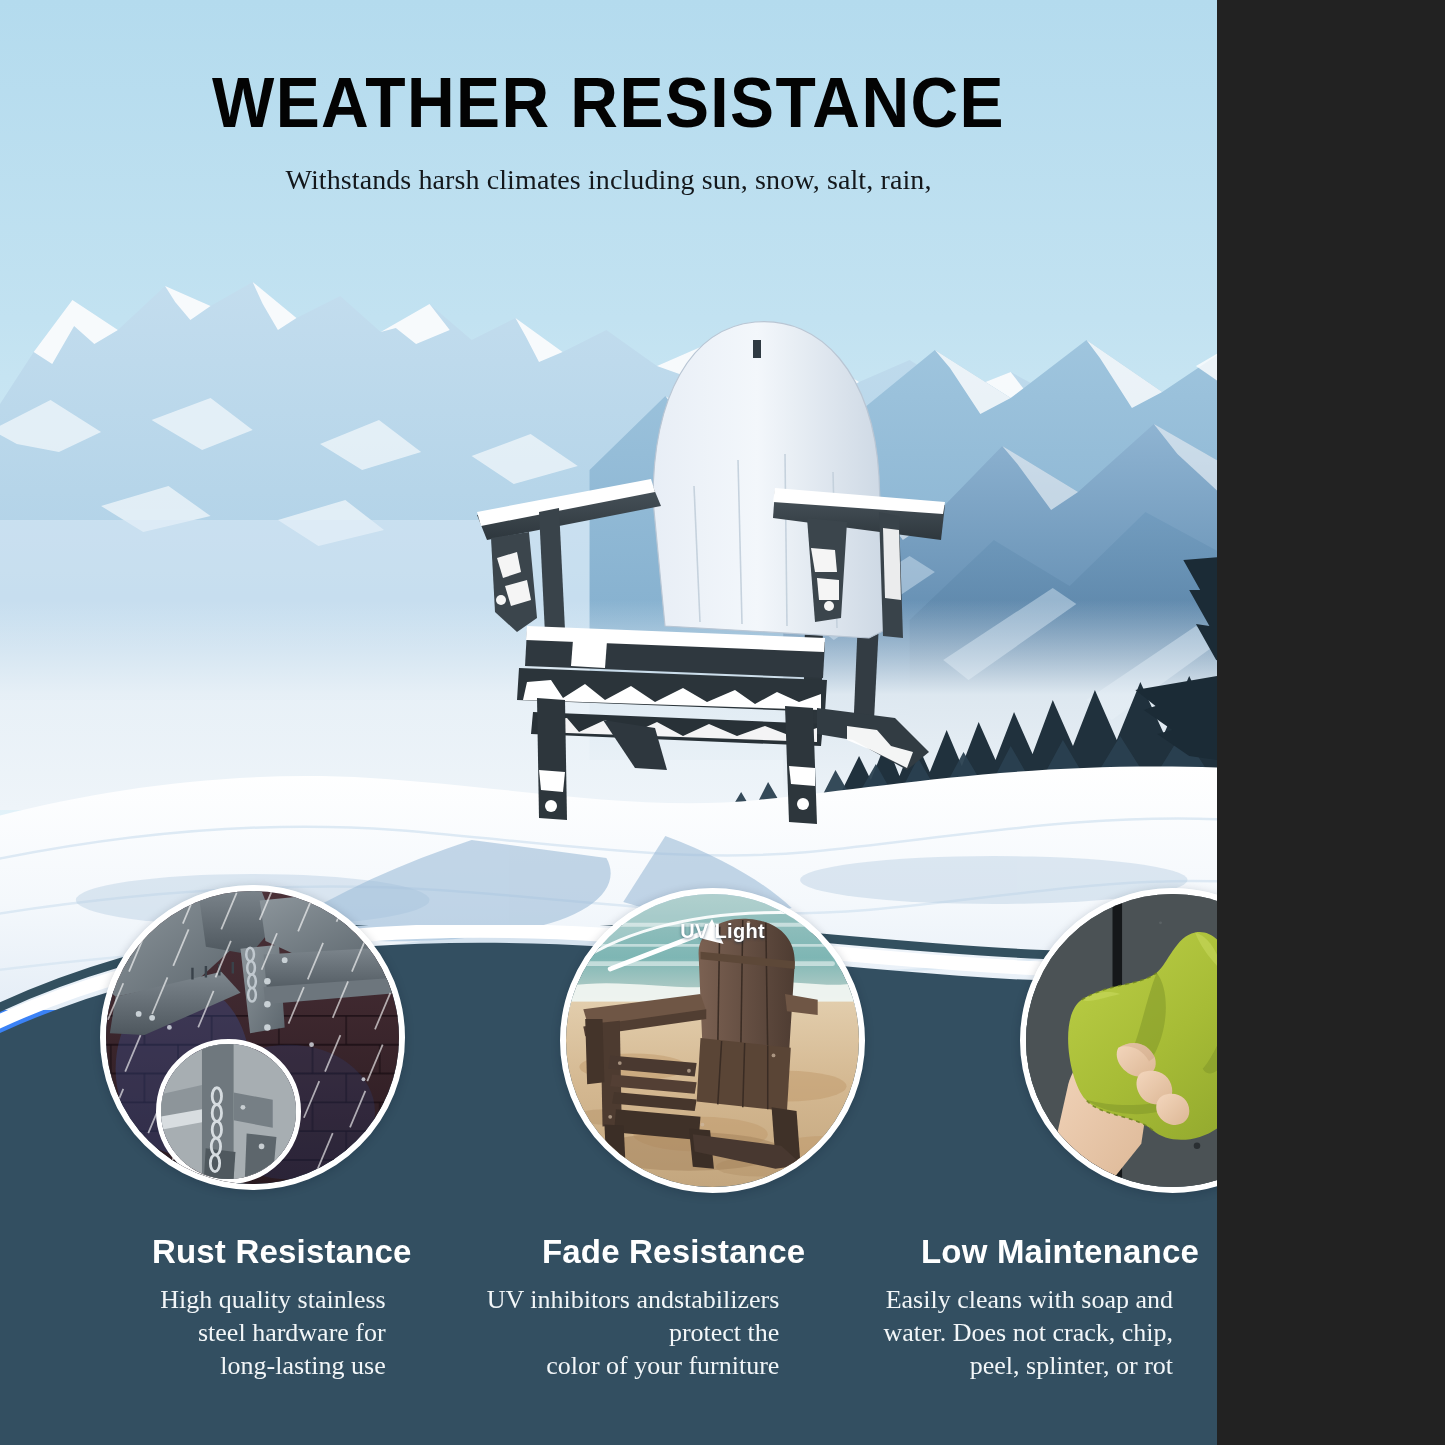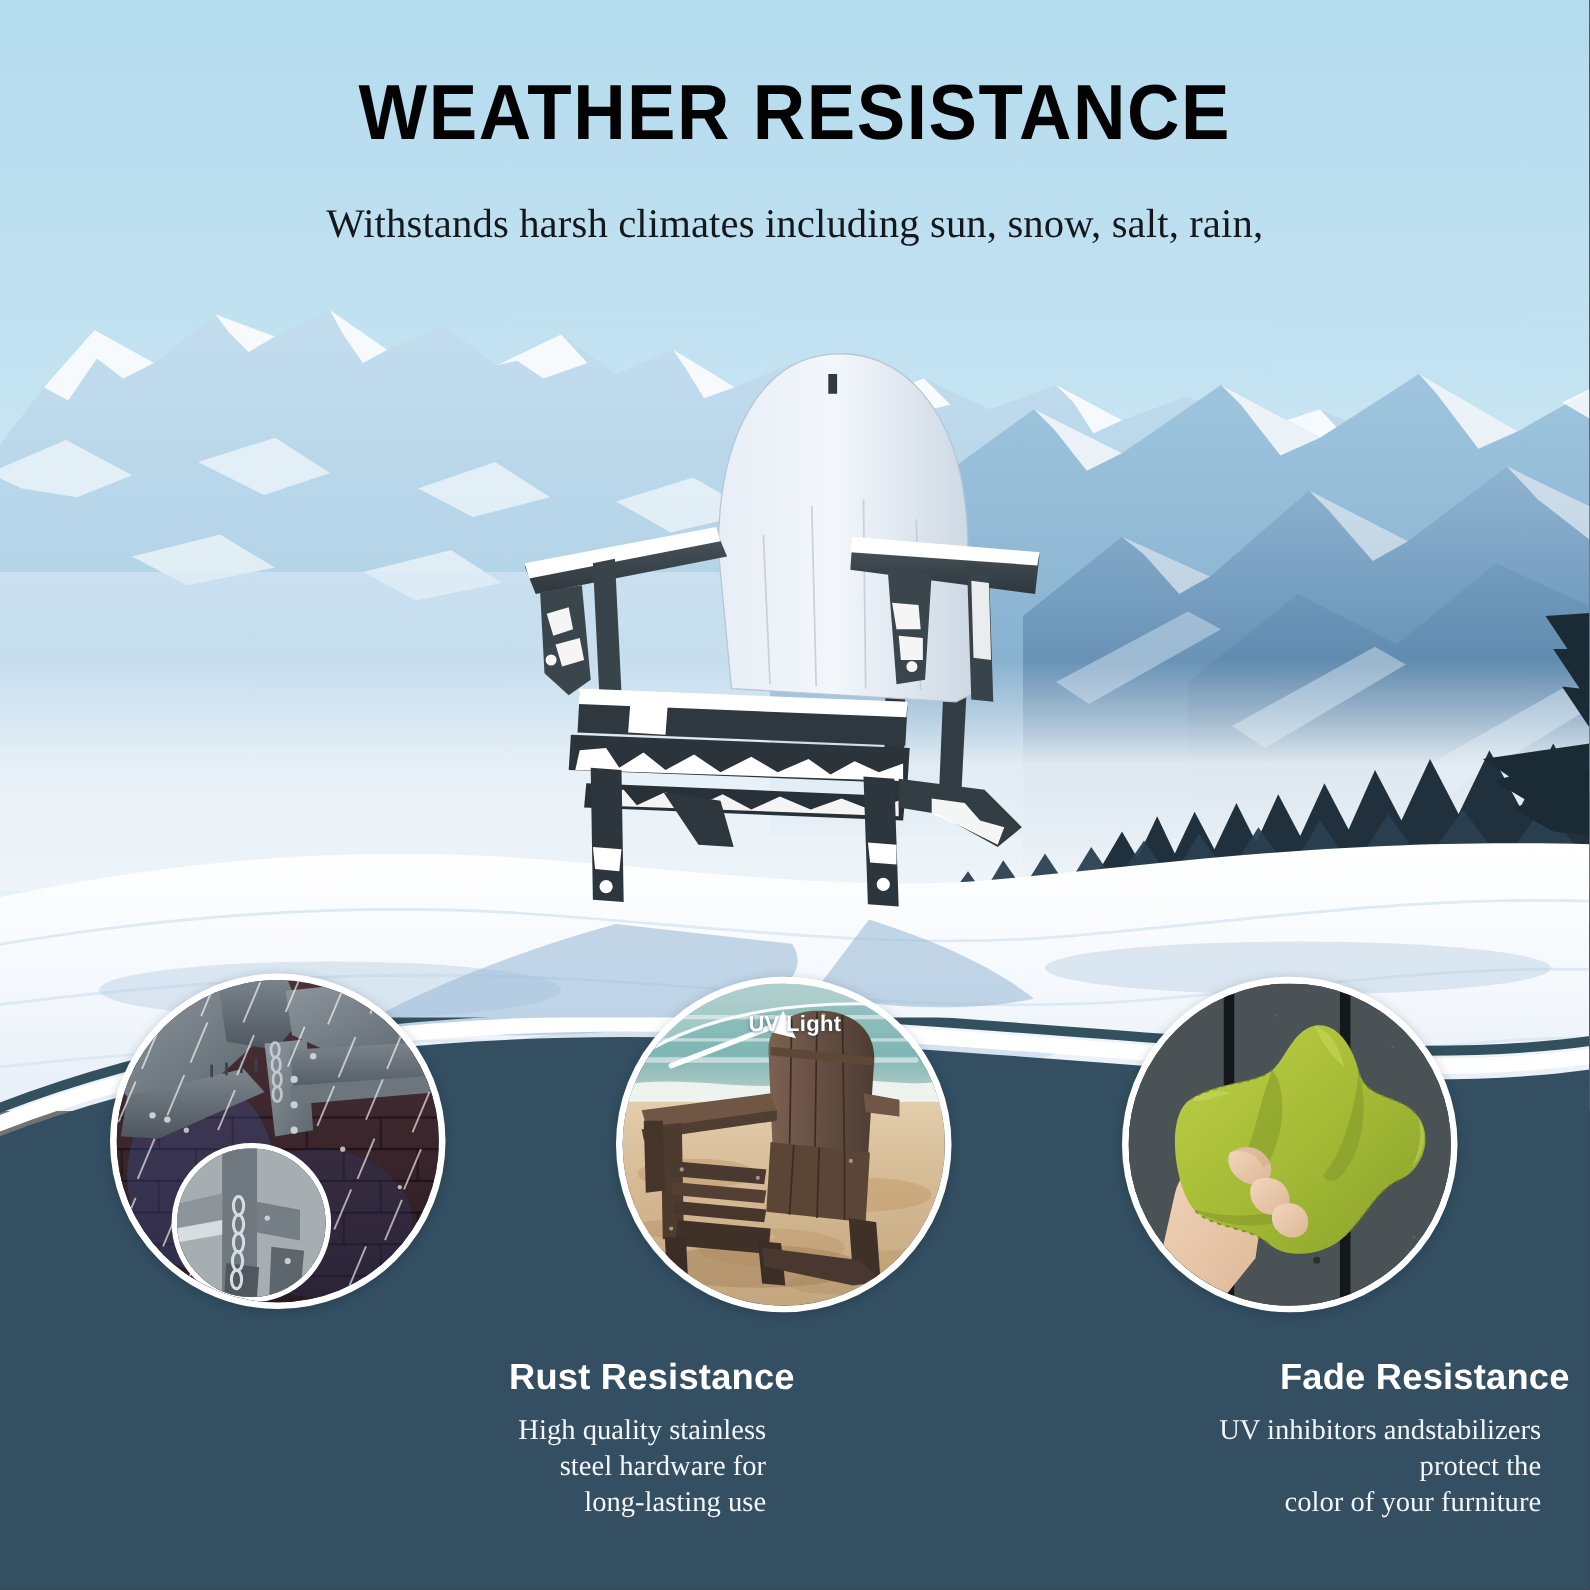--- a/index.html
+++ b/index.html
@@ -1,24 +1,24 @@
 <!DOCTYPE html>
 <html><head>
 <meta charset="utf-8">
 <title>Weather Resistance</title>
 <style>
   * { margin:0; padding:0; box-sizing:border-box; }
   html,body { background:#222; }
 
   #poster{
     position:relative;
-    width:1445px; height:1445px;
+    width:1217px; height:1445px;
     overflow:hidden;
     font-family:"Liberation Sans", sans-serif;
-    background:#737373;
+    background:#3b82f6;
   }
 
   
   .sky{
     position:absolute; left:0; top:0; width:100%; height:58%;
     background:linear-gradient(180deg,#b4dbee 0%,#c2e2f1 38%,#d5ecf6 72%,#e3f2f9 100%);
   }
 
   
   .scene{ position:absolute; left:0; top:0; width:100%; height:1010px; overflow:hidden; }
@@ -46,23 +46,23 @@
   .title{
     font-family:"Liberation Sans", sans-serif;
     font-weight:700;
     font-size:71px;
     letter-spacing:1.5px;
     color:#030303;
     line-height:1.03;
     transform:scaleX(.93);
   }
   .subtitle{
-    margin-top:38px;
+    margin-top:21px;
     font-family:"Liberation Serif", serif;
-    font-size:37px;
+    font-size:28px;
     line-height:1.44;
     color:#14181c;
     letter-spacing:.1px;
   }
 
   
   .circle{
     position:absolute;
     width:305px; height:305px;
     border-radius:50%;
@@ -690,15 +690,21 @@
       <div class="feat-body">High quality stainless
 steel hardware for
 long-lasting use</div>
     </div>
     <div class="feat">
       <div class="feat-title">Fade Resistance</div>
       <div class="feat-body">UV inhibitors andstabilizers
 protect the
 color of your furniture</div>
     </div>
+    <div class="feat">
+      <div class="feat-title">Low Maintenance</div>
+      <div class="feat-body">Easily cleans with soap and
+water. Does not crack, chip,
+peel, splinter, or rot</div>
+    </div>
   </div>
 
 </div>
 
 </body></html>

